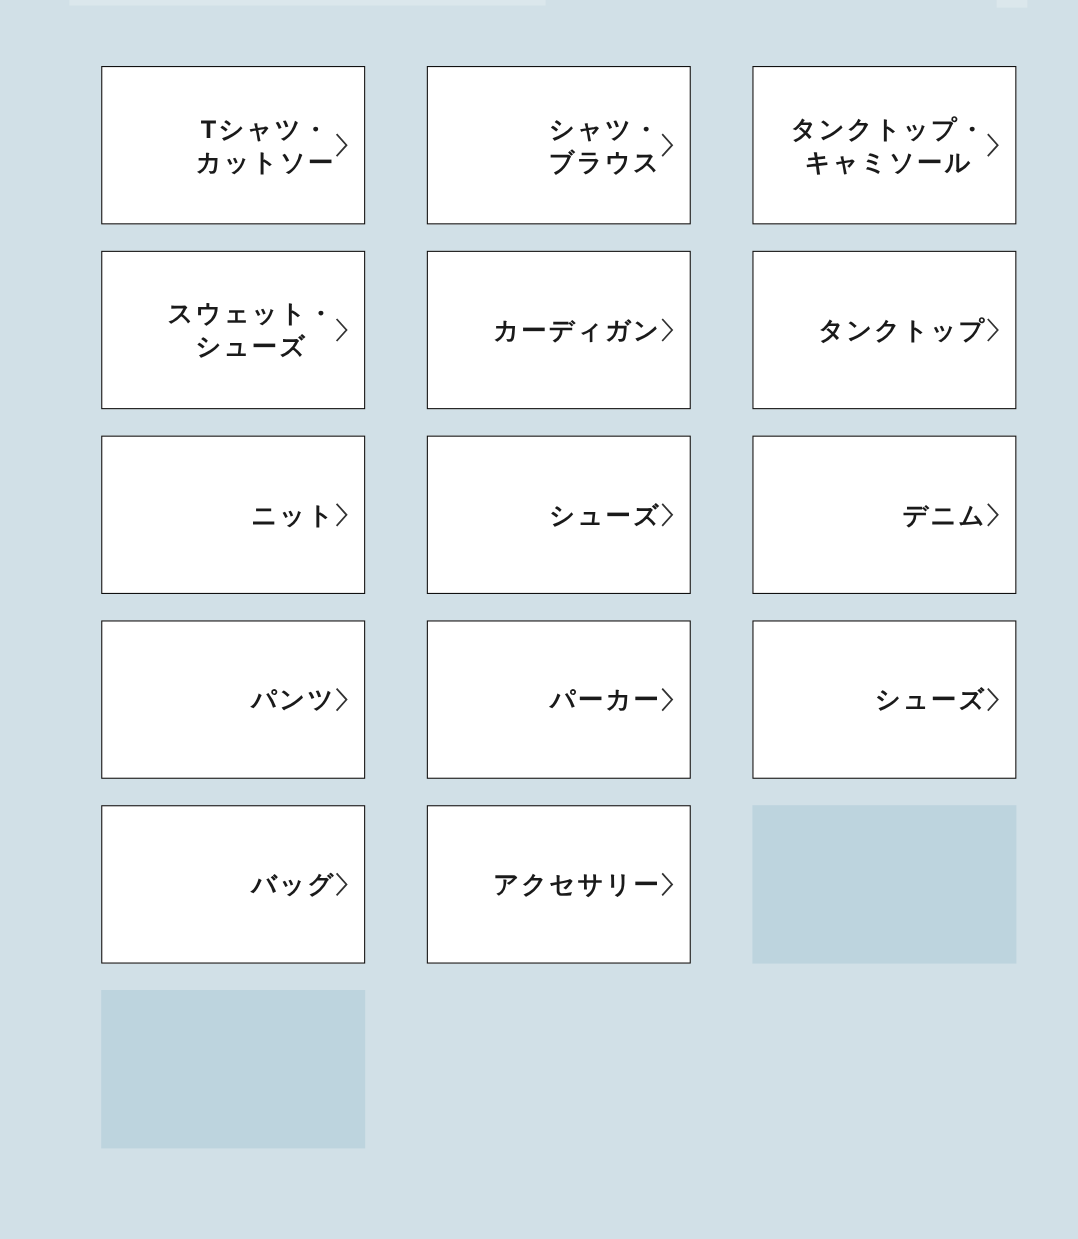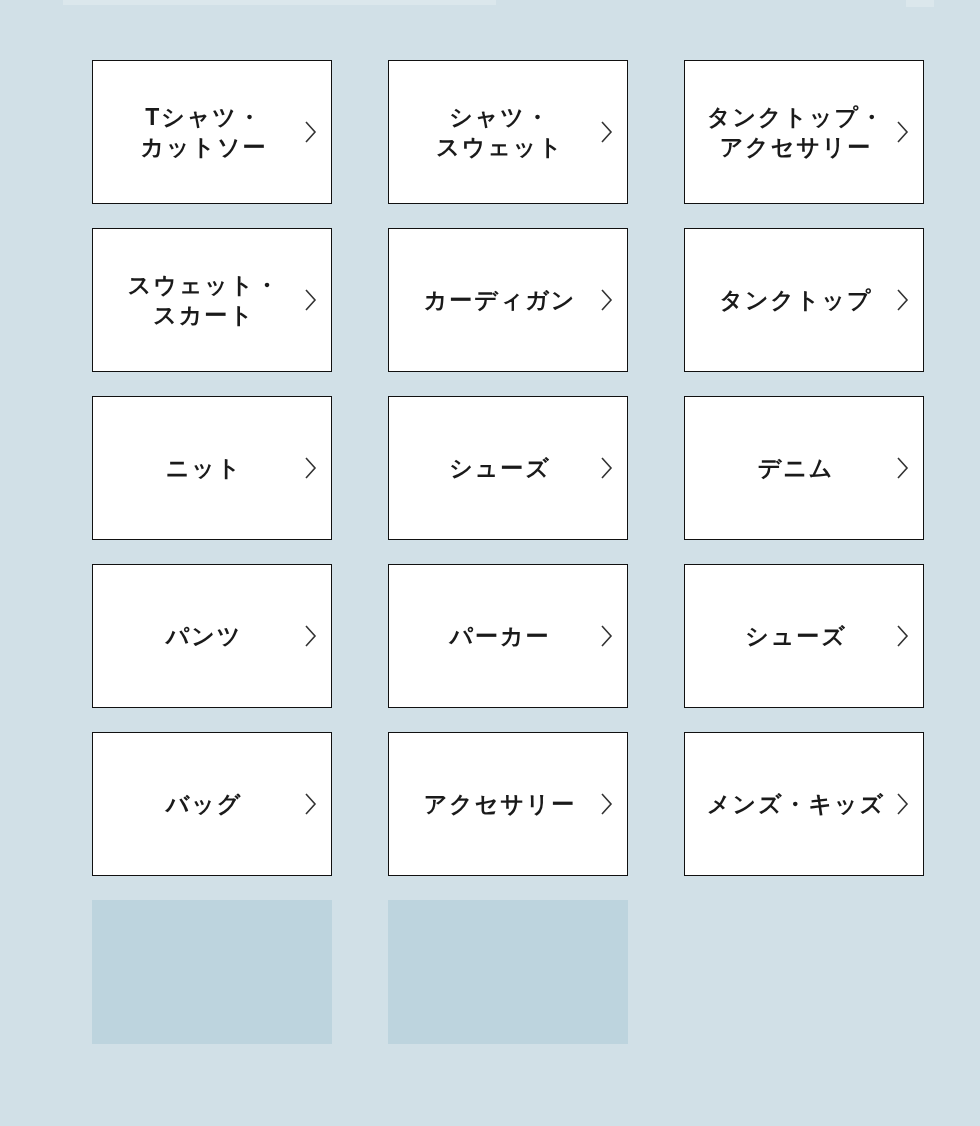--- a/index.html
+++ b/index.html
@@ -30,21 +30,21 @@
     display:grid;
     grid-template-columns:repeat(3,276px);
     grid-auto-rows:144px;
     column-gap:20px;row-gap:24px;
   }
   .card{
     position:relative;
     box-sizing:border-box;
     background:var(--card-bg);
     border:1px solid var(--card-border);
-    display:flex;align-items:center;justify-content:center;
+    display:flex;align-items:center;justify-content:flex-end;
     cursor:pointer;
     text-decoration:none;
     margin-left:36px;
   }
   .card-label{
     font-size:23px;
     font-weight:700;
     line-height:30px;
     letter-spacing:2px;
     color:var(--label);
@@ -79,41 +79,41 @@
 カットソー</span>
     <span class="chevron">
         <svg width="12" height="22" viewBox="0 0 12 22">
           <polyline points="1,1 10,11 1,21" fill="none" stroke="#333333" stroke-width="1.6"></polyline>
         </svg>
       </span>
   </a>
 
   <a class="card">
     <span class="card-label">シャツ・
-スウェット</span>
+ブラウス</span>
     <span class="chevron">
         <svg width="12" height="22" viewBox="0 0 12 22">
           <polyline points="1,1 10,11 1,21" fill="none" stroke="#333333" stroke-width="1.6"></polyline>
         </svg>
       </span>
   </a>
 
   <a class="card">
     <span class="card-label">タンクトップ・
-アクセサリー</span>
+キャミソール</span>
     <span class="chevron">
         <svg width="12" height="22" viewBox="0 0 12 22">
           <polyline points="1,1 10,11 1,21" fill="none" stroke="#333333" stroke-width="1.6"></polyline>
         </svg>
       </span>
   </a>
 
   <a class="card">
     <span class="card-label">スウェット・
-スカート</span>
+シューズ</span>
     <span class="chevron">
         <svg width="12" height="22" viewBox="0 0 12 22">
           <polyline points="1,1 10,11 1,21" fill="none" stroke="#333333" stroke-width="1.6"></polyline>
         </svg>
       </span>
   </a>
 
   <a class="card">
     <span class="card-label">カーディガン</span>
     <span class="chevron">
@@ -198,25 +198,17 @@
   <a class="card">
     <span class="card-label">アクセサリー</span>
     <span class="chevron">
         <svg width="12" height="22" viewBox="0 0 12 22">
           <polyline points="1,1 10,11 1,21" fill="none" stroke="#333333" stroke-width="1.6"></polyline>
         </svg>
       </span>
   </a>
 
 
-  <a class="card">
-    <span class="card-label">メンズ・キッズ</span>
-    <span class="chevron">
-        <svg width="12" height="22" viewBox="0 0 12 22">
-          <polyline points="1,1 10,11 1,21" fill="none" stroke="#333333" stroke-width="1.6"></polyline>
-        </svg>
-      </span>
-  </a>
 
   <div class="card placeholder"></div>
   <div class="card placeholder"></div>
 
 </div>
 
 </body></html>

